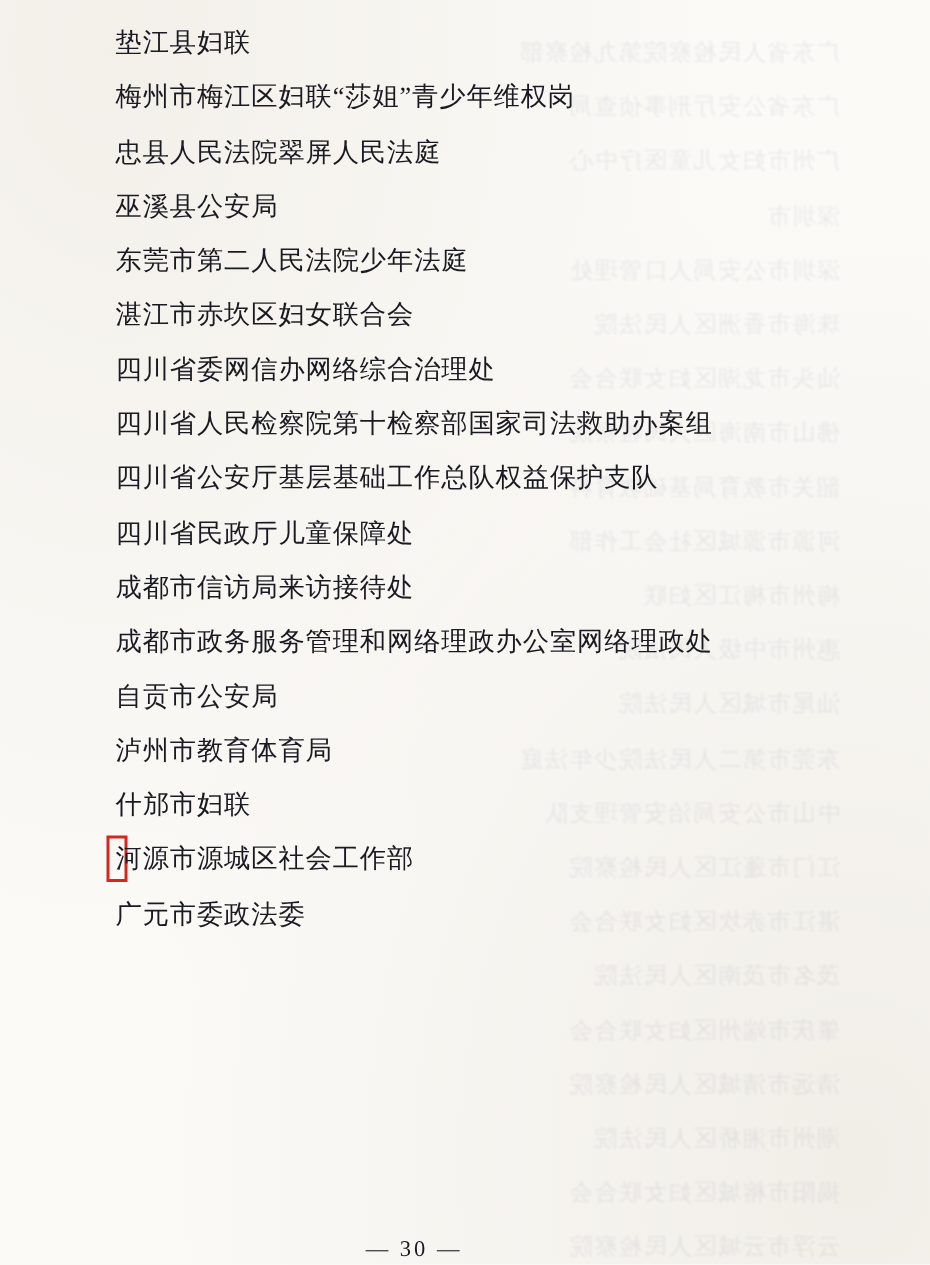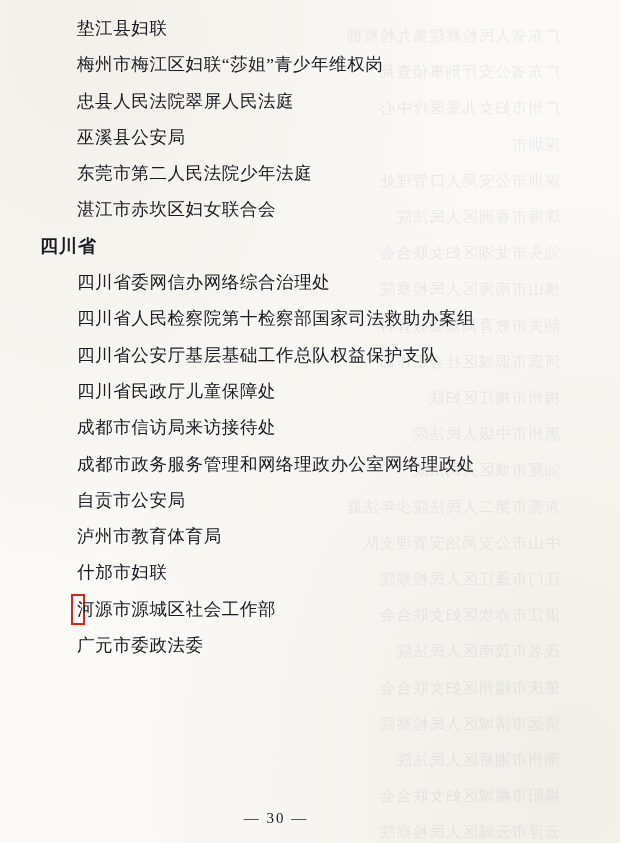--- a/index.html
+++ b/index.html
@@ -75,21 +75,21 @@
     box-sizing: border-box;
     z-index: 1;
   }
   .entry.highlight .txt {
     position: relative;
     z-index: 2;
   }
   .footer {
     position: absolute;
     left: 0;
-    bottom: 16px;
+    bottom: 1px;
     width: 552px;
     text-align: center;
     font-size: 15px;
     letter-spacing: 2px;
     color: #1a1a22;
     font-family: "Liberation Serif", "DejaVu Serif", serif;
   }
 </style>
 </head>
 <body>
@@ -122,21 +122,20 @@
       <div>云浮市云城区人民检察院</div>
     </div>
 
   <div class="content" id="content">
       <div class="entry">垫江县妇联</div>
       <div class="entry">梅州市梅江区妇联“莎姐”青少年维权岗</div>
       <div class="entry">忠县人民法院翠屏人民法庭</div>
       <div class="entry">巫溪县公安局</div>
       <div class="entry">东莞市第二人民法院少年法庭</div>
       <div class="entry">湛江市赤坎区妇女联合会</div>
-      <div class="section-head">四川省</div>
       <div class="entry">四川省委网信办网络综合治理处</div>
       <div class="entry">四川省人民检察院第十检察部国家司法救助办案组</div>
       <div class="entry">四川省公安厅基层基础工作总队权益保护支队</div>
       <div class="entry">四川省民政厅儿童保障处</div>
       <div class="entry">成都市信访局来访接待处</div>
       <div class="entry">成都市政务服务管理和网络理政办公室网络理政处</div>
       <div class="entry">自贡市公安局</div>
       <div class="entry">泸州市教育体育局</div>
       <div class="entry">什邡市妇联</div>
       <div class="entry highlight"><span class="hl-box" style="width: 14px; border-color: rgb(215, 38, 30);"></span><span class="txt">河源市源城区社会工作部</span></div>

